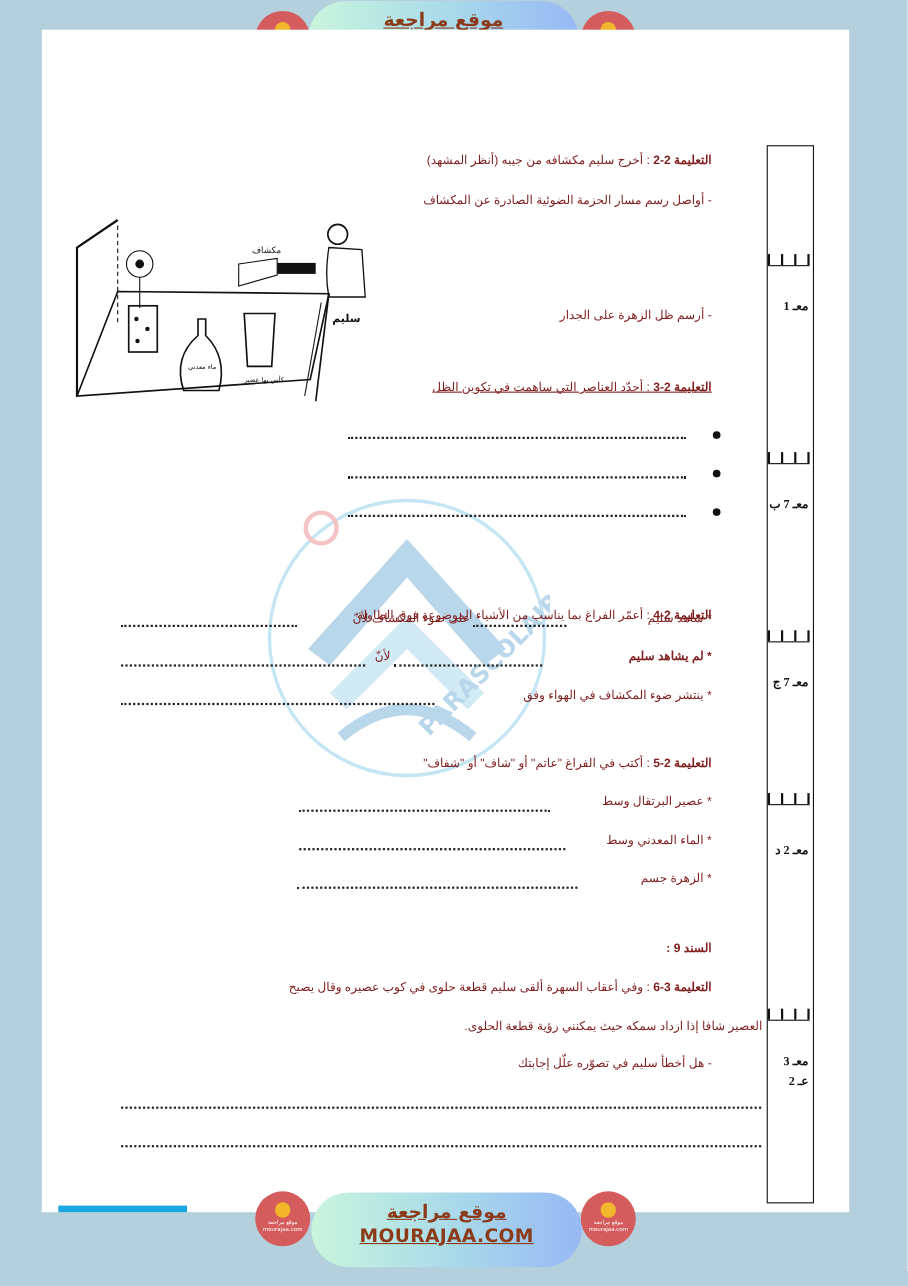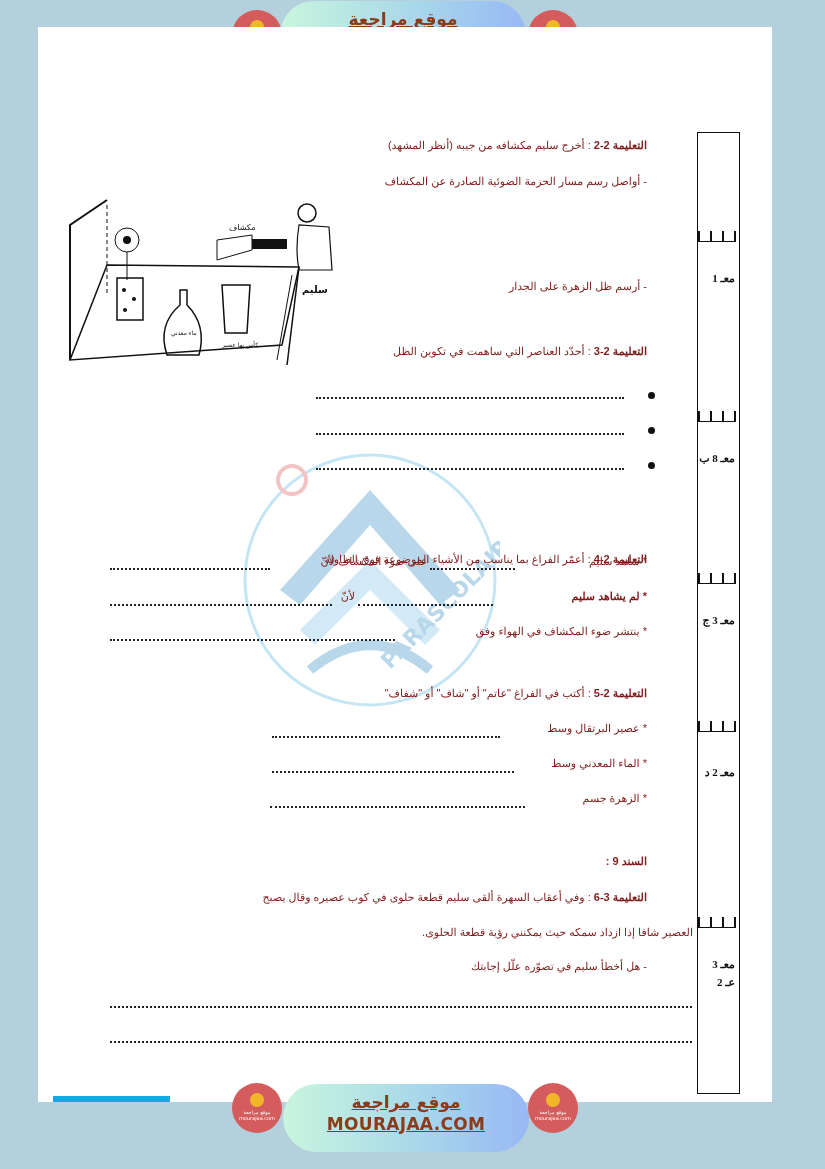--- a/index.html
+++ b/index.html
@@ -112,21 +112,21 @@
   <text x="155" y="152" font-size="6" fill="#111">كأس بها عصير</text>
 </svg>
 
 <div class="abs rtl" style="right:178px;top:139px;">
   <span class="bold">التعليمة 2-2</span>
   <span>: أخرج سليم مكشافه من جيبه (أنظر المشهد)</span>
 </div>
 <div class="abs rtl" style="right:178px;top:175px;">- أواصل رسم مسار الحزمة الضوئية الصادرة عن المكشاف</div>
 <div class="abs rtl" style="right:178px;top:280px;">- أرسم ظل الزهرة على الجدار</div>
 
-<div class="abs rtl" style="right:178px;top:345px;">
+<div class="abs rtl" style="right:178px;top:345px;text-decoration:underline;">
   <span class="bold">التعليمة 2-3</span>
   <span>: أحدّد العناصر التي ساهمت في تكوين الظل</span>
 </div>
 <div class="bullet" style="left:648px;top:392px;"></div>
 <div class="dots" style="left:316px;width:308px;top:397px;"></div>
 <div class="bullet" style="left:648px;top:427px;"></div>
 <div class="dots" style="left:316px;width:308px;top:433px;"></div>
 <div class="bullet" style="left:648px;top:462px;"></div>
 <div class="dots" style="left:316px;width:308px;top:468px;"></div>
 
@@ -175,28 +175,28 @@
       <span style="left:24px"></span>
       <span style="left:36px"></span>
     </div>
   <div class="grade-label" style="top:112px;">معـ 1</div>
   <div class="tick-box" style="top:278px;">
       <span style="left:0"></span>
       <span style="left:12px"></span>
       <span style="left:24px"></span>
       <span style="left:36px"></span>
     </div>
-  <div class="grade-label" style="top:292px;">معـ 8 ب</div>
+  <div class="grade-label" style="top:292px;">معـ 7 ب</div>
   <div class="tick-box" style="top:440px;">
       <span style="left:0"></span>
       <span style="left:12px"></span>
       <span style="left:24px"></span>
       <span style="left:36px"></span>
     </div>
-  <div class="grade-label" style="top:454px;">معـ 3 ج</div>
+  <div class="grade-label" style="top:454px;">معـ 7 ج</div>
   <div class="tick-box" style="top:588px;">
       <span style="left:0"></span>
       <span style="left:12px"></span>
       <span style="left:24px"></span>
       <span style="left:36px"></span>
     </div>
   <div class="grade-label" style="top:606px;">معـ 2 د</div>
   <div class="tick-box" style="top:784px;">
       <span style="left:0"></span>
       <span style="left:12px"></span>

